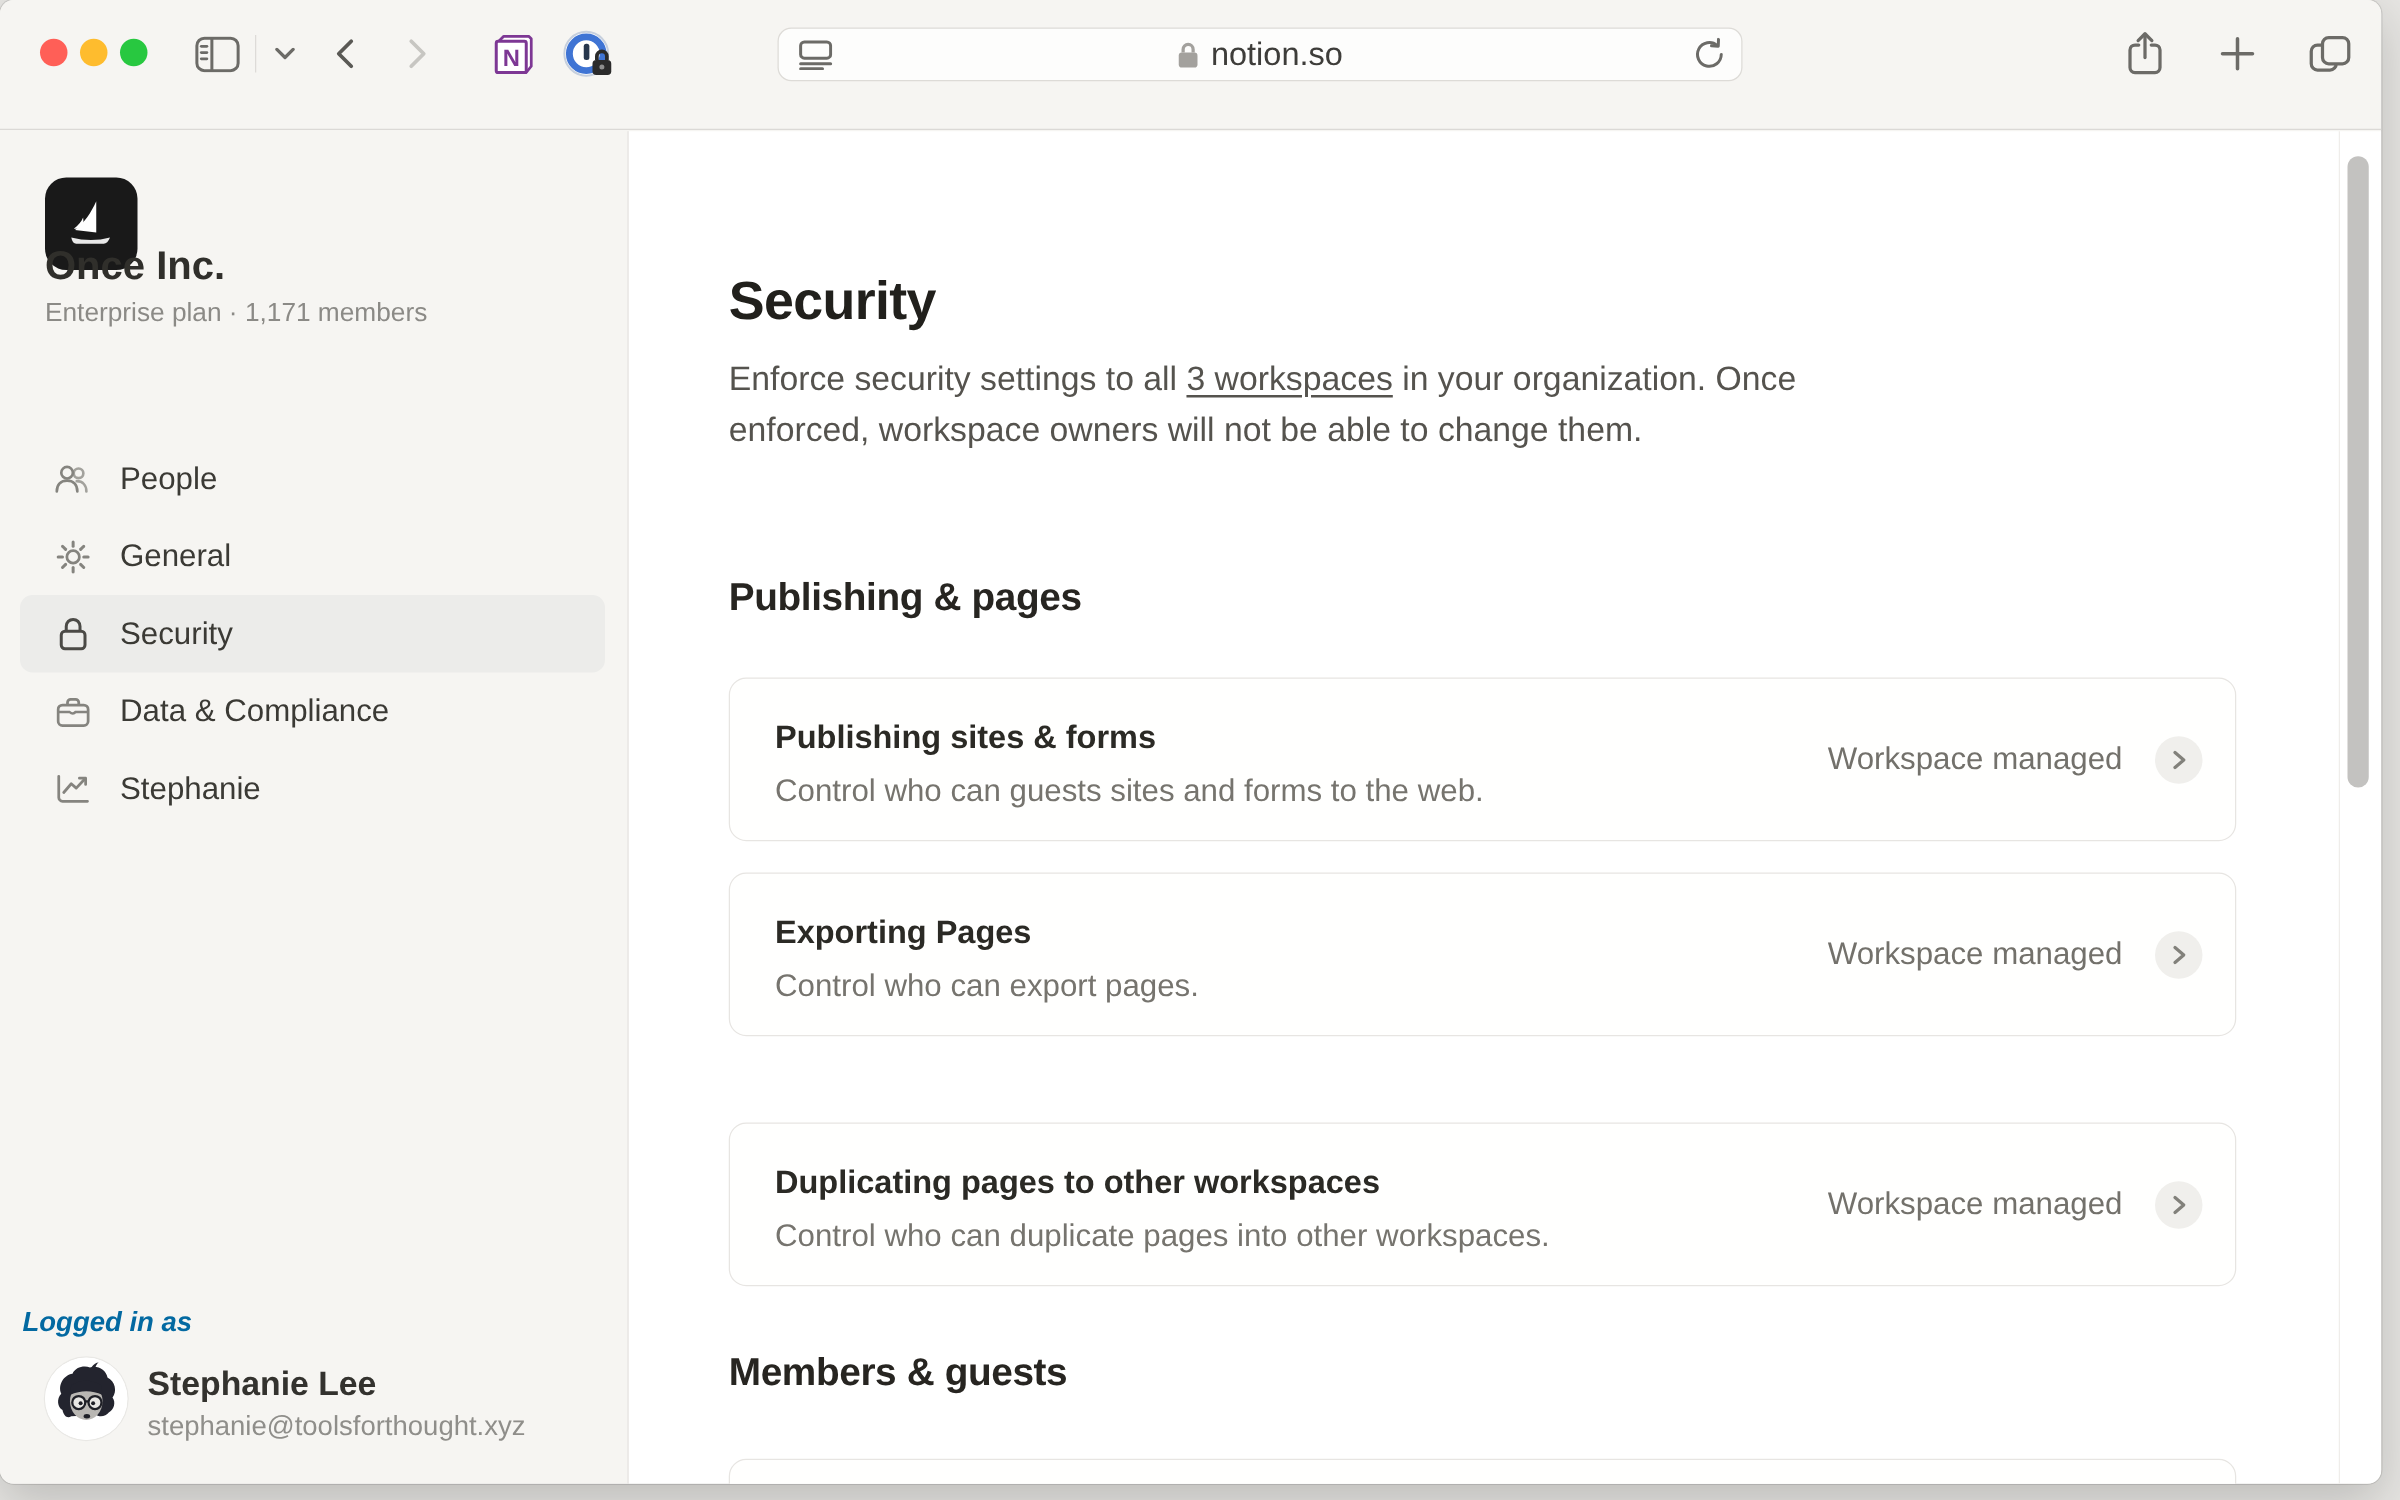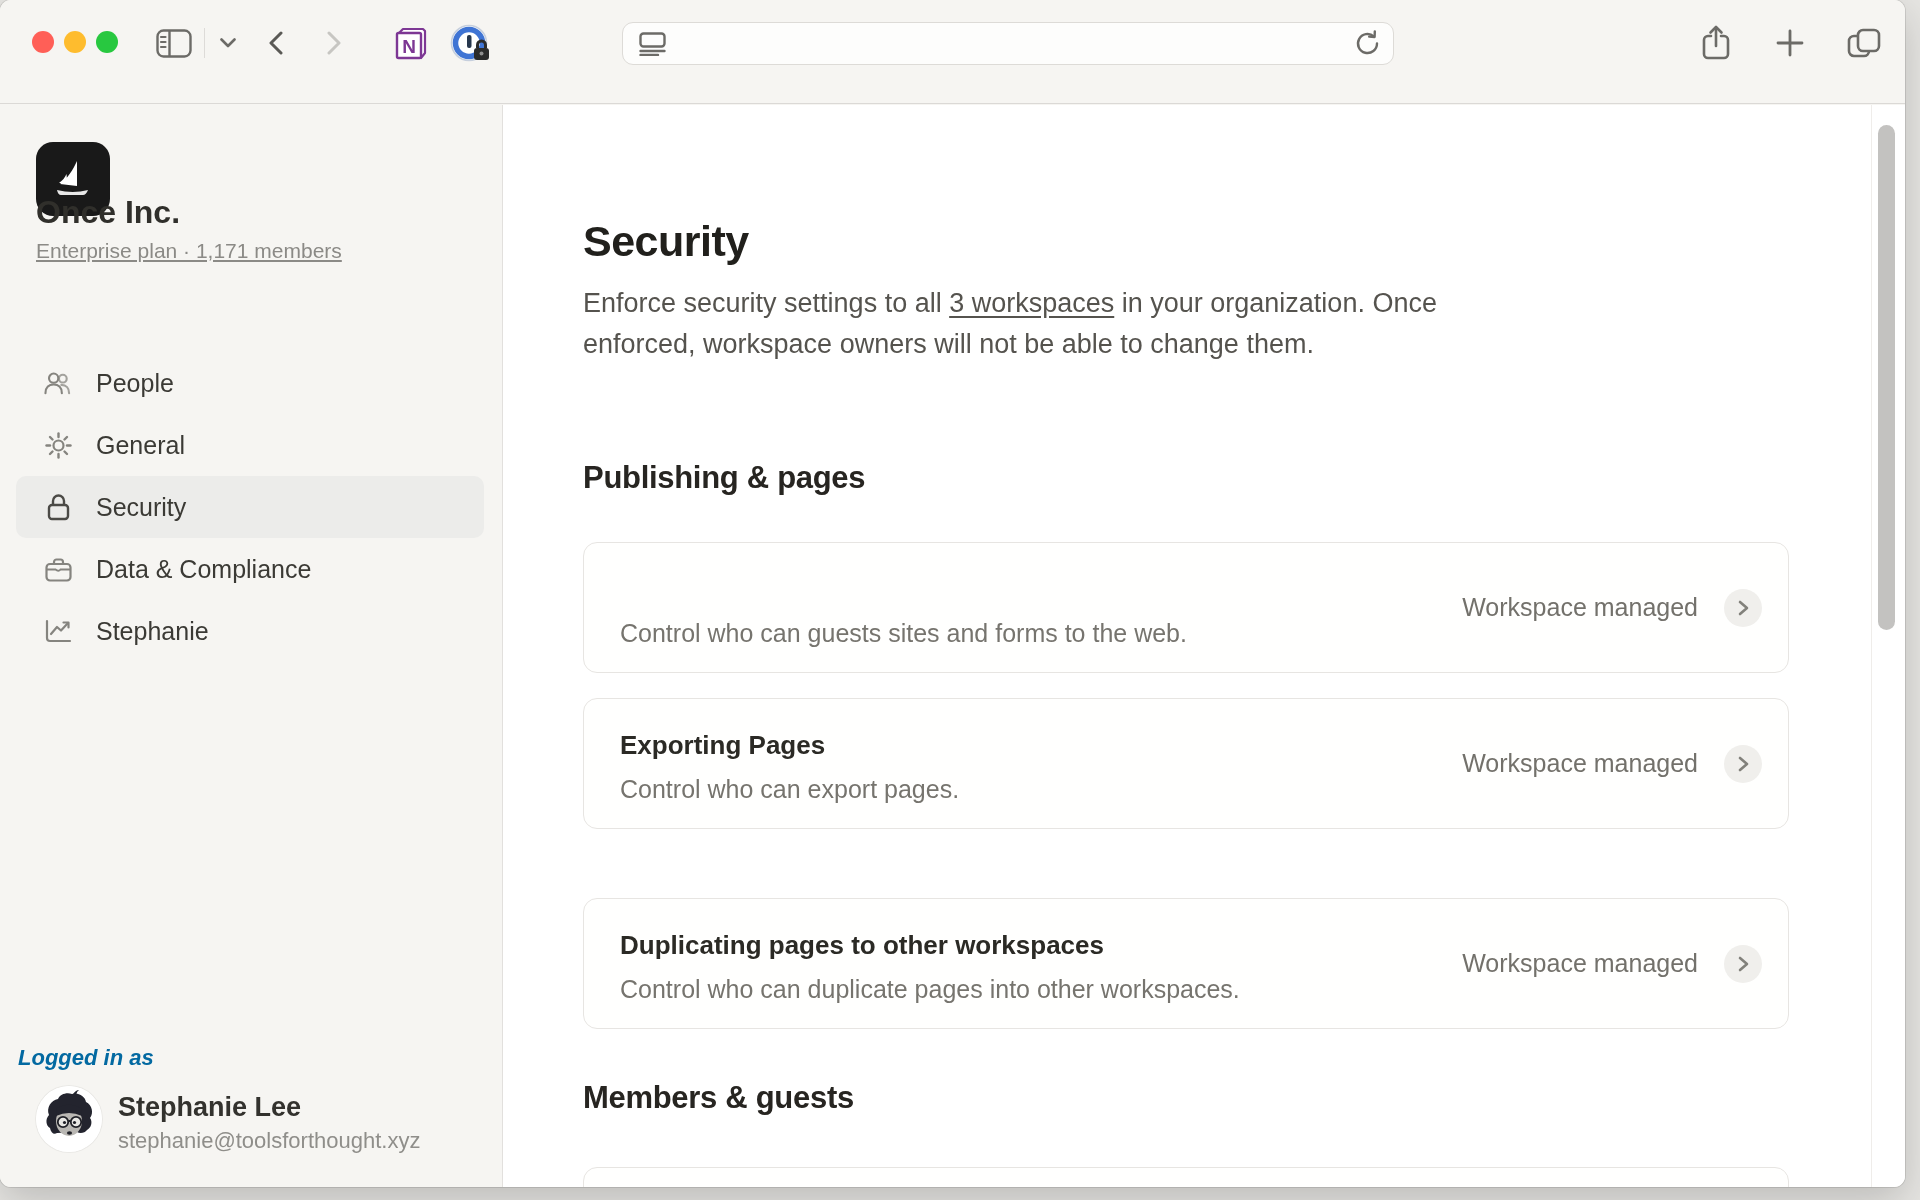--- a/index.html
+++ b/index.html
@@ -19,21 +19,21 @@
   .page-settings { position:absolute; left:16px; }
   .refresh { position:absolute; right:12px; }
 
   
   .wbody { position:absolute; top:105px; left:0; right:0; bottom:0; display:flex; }
 
   
   .sidebar { position:relative; width:503px; background:#f6f5f2; border-right:1px solid #e2e0dd; flex:none; }
   .org-logo { position:absolute; left:36px; top:37px; width:74px; height:74px; border-radius:17px; background:#191919; display:flex; align-items:center; justify-content:center; }
   .org-name { position:absolute; left:36px; top:89px; font-size:32px; font-weight:700; color:#302f2b; }
-  .org-plan { position:absolute; left:36px; top:134px; font-size:21px; color:#8b8a86;text-decoration:underline; }
+  .org-plan { position:absolute; left:36px; top:134px; font-size:21px; color:#8b8a86; }
   .nav { position:absolute; left:16px; top:247px; width:468px; }
   .nav-item { height:62px; border-radius:10px; display:flex; align-items:center; padding-left:28px; }
   .nav-item.selected { background:#ececea; }
   .nav-item .nicon { width:28px; display:flex; justify-content:center; }
   .nav-item .nlabel { margin-left:24px; font-size:25px; color:#3b3a35; }
   .side-footer-label { position:absolute; left:18px; top:940px; font-size:22px; font-weight:700; color:#0369a1;font-style:italic; }
   .avatar { position:absolute; left:36px; top:981px; width:66px; height:66px; border-radius:50%; background:#ffffff; overflow:hidden; box-shadow:0 0 0 1px rgba(0,0,0,.05); }
   .user-name { position:absolute; left:118px; top:987px; font-size:27px; font-weight:700; color:#33322e; }
   .user-email { position:absolute; left:118px; top:1023px; font-size:22px; color:#8f8e8a; }
 
@@ -112,20 +112,27 @@
       </svg>
     </div>
 
     <div class="urlbar">
       <div class="page-settings">
         <svg width="27" height="24" viewBox="0 0 27 24">
           <rect x="1.5" y="1.5" width="24" height="13" rx="3" fill="none" stroke="#6c6b67" stroke-width="2.4"></rect>
           <line x1="1.5" y1="19" x2="25.5" y2="19" stroke="#6c6b67" stroke-width="2.4" stroke-linecap="round"></line>
           <line x1="1.5" y1="23" x2="19" y2="23" stroke="#6c6b67" stroke-width="2.4" stroke-linecap="round"></line>
         </svg>
+      </div>
+      <div class="center">
+        <svg width="17" height="22" viewBox="0 0 17 22">
+          <rect x="1" y="9" width="15" height="12" rx="2.5" fill="#a3a19d"></rect>
+          <path d="M4.5 9 V6.5 a4 4 0 0 1 8 0 V9" fill="none" stroke="#a3a19d" stroke-width="2.6"></path>
+        </svg>
+        <span class="url-text">notion.so</span>
       </div>
       <div class="refresh">
         <svg width="27" height="27" viewBox="0 0 27 27">
           <path d="M23 13.5 a9.5 9.5 0 1 1 -3.2-7.1" fill="none" stroke="#6c6b67" stroke-width="2.4" stroke-linecap="round"></path>
           <polyline points="20.8,1.5 20.6,7 15.2,6.6" fill="none" stroke="#6c6b67" stroke-width="2.4" stroke-linecap="round" stroke-linejoin="round"></polyline>
         </svg>
       </div>
     </div>
 
     <div class="tbtn" style="left:1694px;top:22px;width:44px;height:42px;">
@@ -244,20 +251,21 @@
     </aside>
 
     <main class="main">
       <h1 class="page-title">Security</h1>
 
       <p class="intro"><span>Enforce security settings to all </span><a href="#">3 workspaces</a><span> in your organization. Once</span><br><span>enforced, workspace owners will not be able to change them.</span></p>
 
       <h2 class="sec-heading" style="top:355px;">Publishing &amp; pages</h2>
 
       <div class="card" style="top:437px;">
+        <div class="c-title">Publishing sites &amp; forms</div>
         <div class="c-desc">Control who can guests sites and forms to the web.</div>
         <div class="c-status">Workspace managed</div>
         <div class="c-chevron">
           <svg width="11" height="16" viewBox="0 0 11 16">
             <polyline points="2,2 9,8 2,14" fill="none" stroke="#82817b" stroke-width="2.6" stroke-linecap="round" stroke-linejoin="round"></polyline>
           </svg>
         </div>
       </div>
 
       <div class="card" style="top:593px;">

